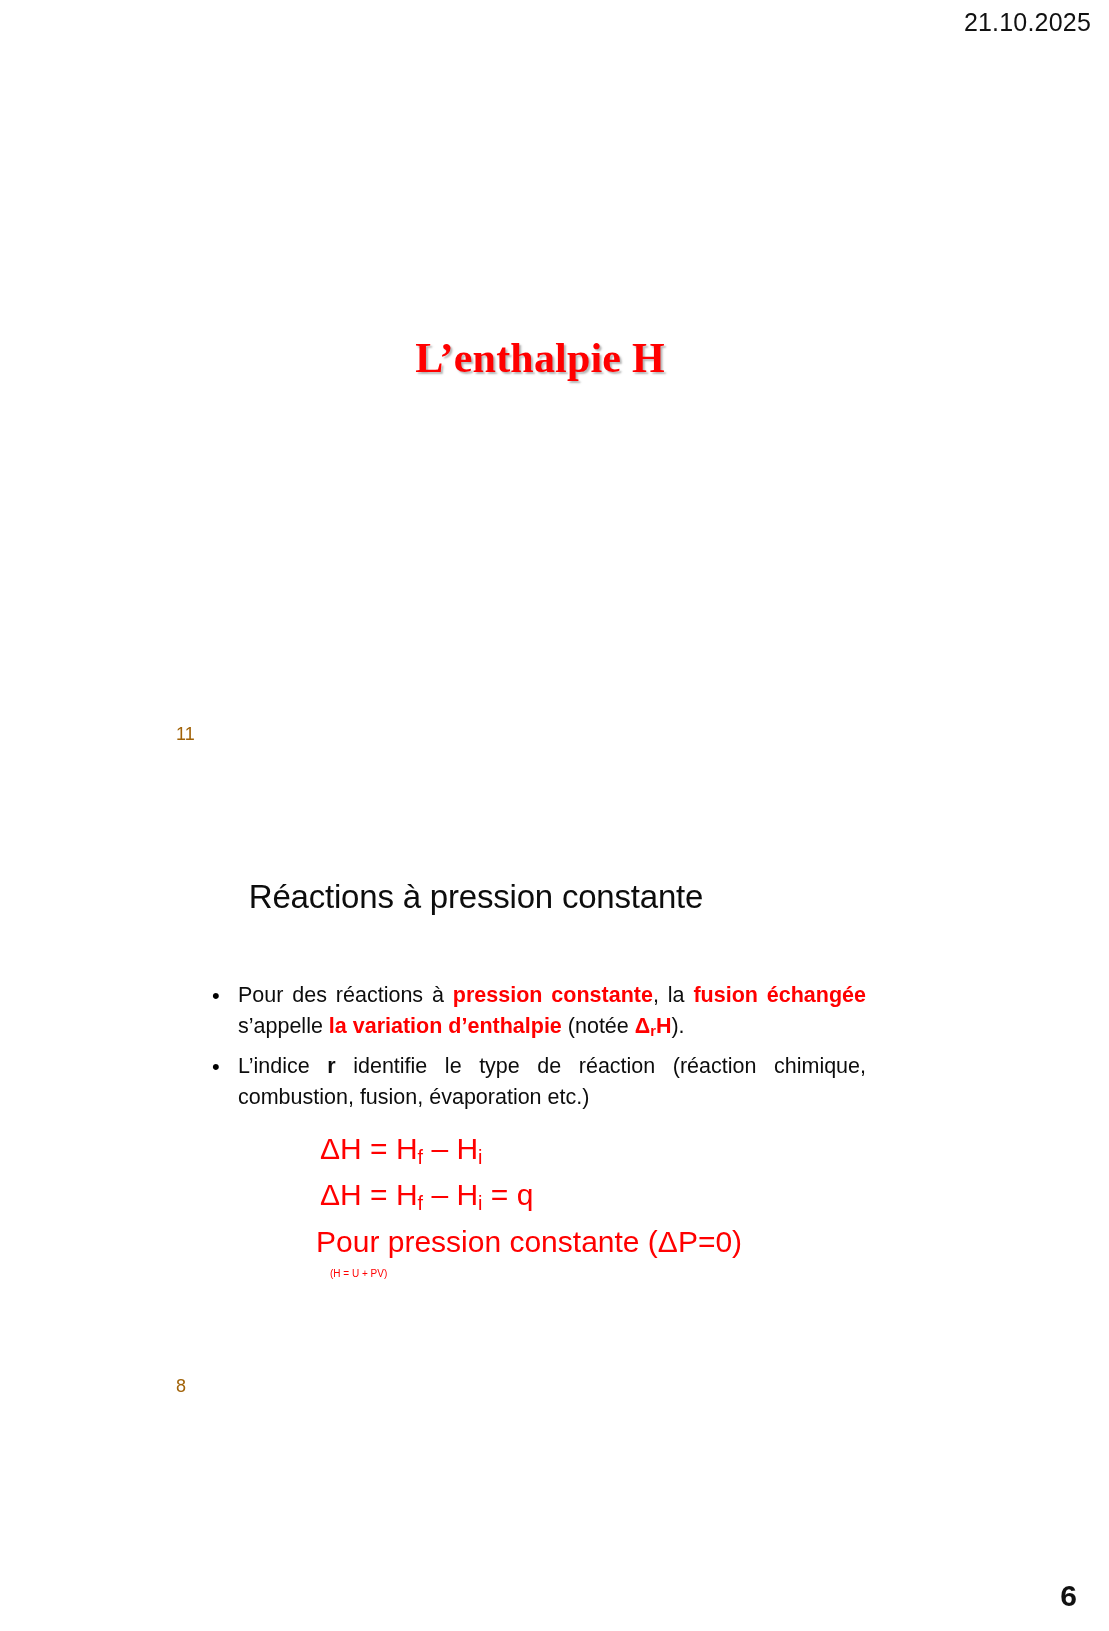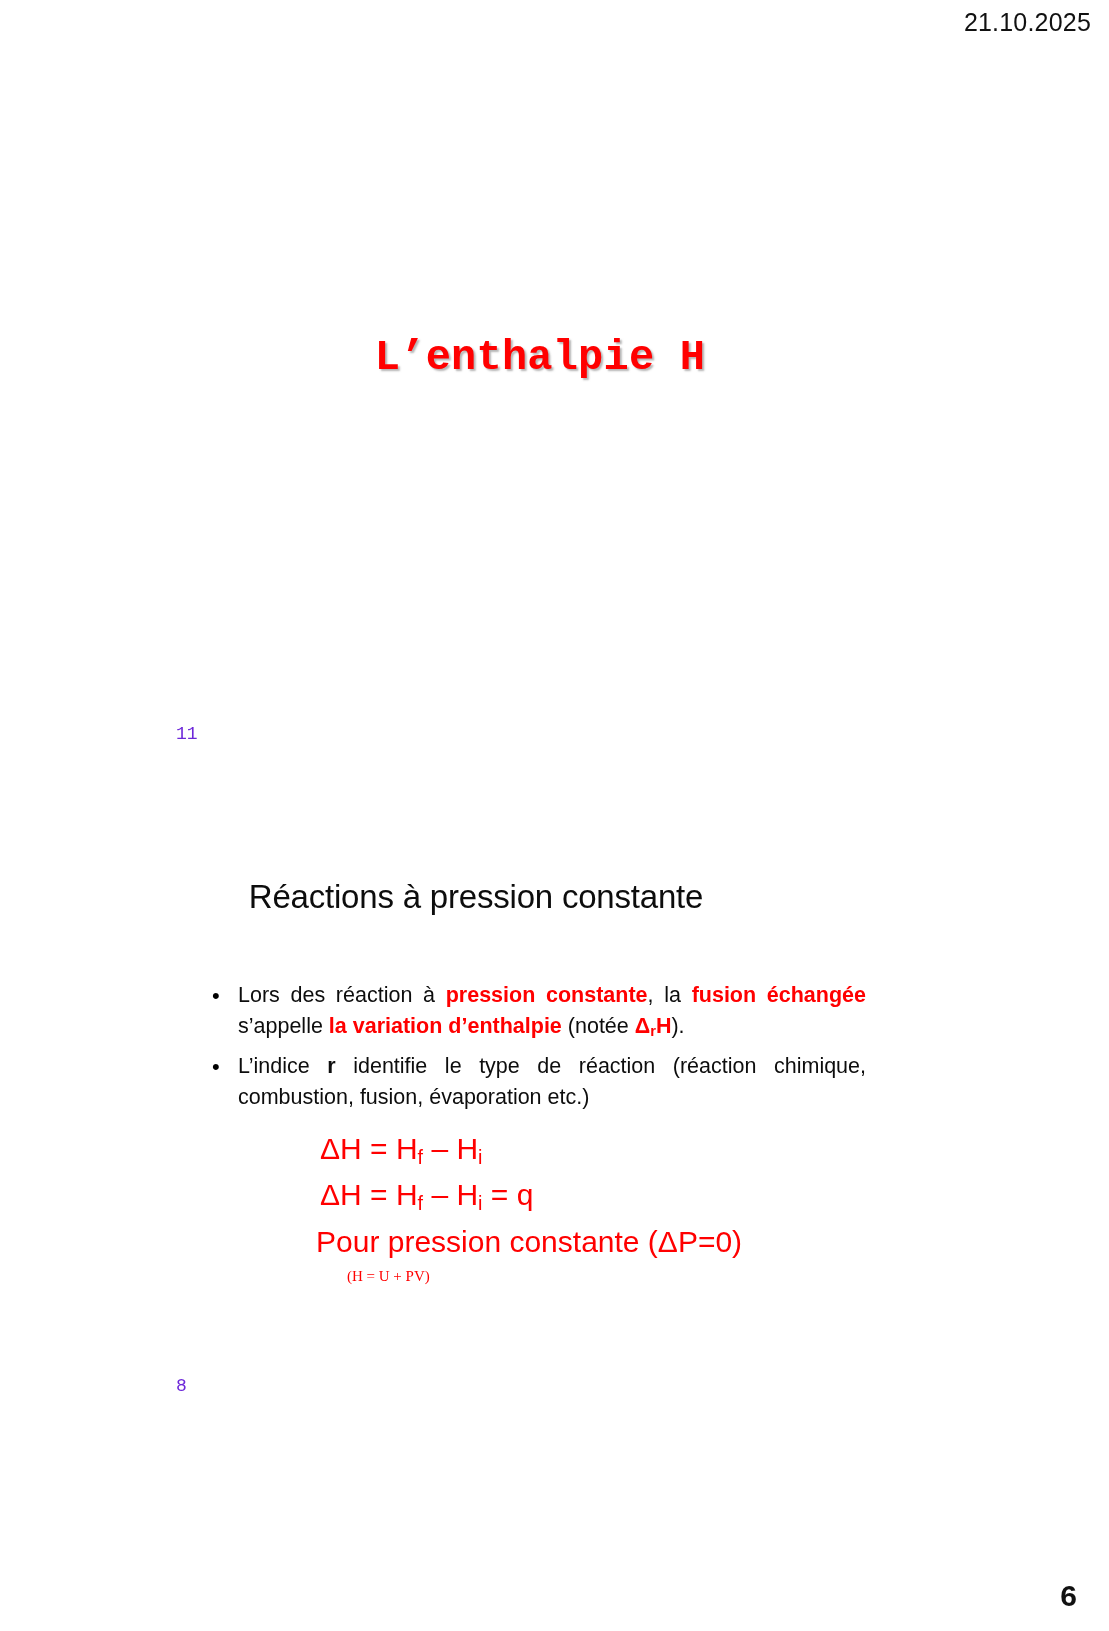--- a/index.html
+++ b/index.html
@@ -37,32 +37,32 @@
   .slide-11 { top: 90px; height: 690px; }
   .slide-12 { top: 800px; height: 640px; }
 
   
   .enthalpy-title {
     position: absolute;
     top: 244px;
     left: 0;
     width: 1080px;
     text-align: center;
-    font-family: Liberation Mono, monospace;
+    font-family: Liberation Serif, serif;
     font-size: 42px;
     font-weight: bold;
     color: #ff0000;
     text-shadow: 2px 2px 2px rgba(120,120,120,0.55);
     letter-spacing: 0.2px;
   }
   .slide-number {
     position: absolute;
-    font-family: Liberation Mono, monospace;
+    font-family: Liberation Sans, sans-serif;
     font-size: 18px;
-    color: #6d28d9;
+    color: #a16207;
   }
   .slide-11 .slide-number { top: 634px; left: 176px; }
   .slide-12 .slide-number { top: 576px; left: 176px; }
 
   
   .section-heading {
     position: absolute;
     top: 78px;
     left: 0;
     width: 952px;
@@ -122,25 +122,25 @@
   .formula {
     font-family: "Liberation Sans", sans-serif;
     color: #ff0000;
     white-space: nowrap;
   }
   .formula-1 { font-size: 30px; line-height: 37px; margin-left: 4px; }
   .formula-2 { font-size: 30px; line-height: 37px; margin-left: 4px; }
   .formula-3 { font-size: 30px; line-height: 40px; margin-left: 0px; }
   .formula sub { font-size: 0.66em; vertical-align: -0.25em; }
   .formula-note {
-    font-family: Liberation Serif, serif;
-    font-size: 15px;
+    font-family: Liberation Sans, sans-serif;
+    font-size: 10px;
     color: #ff0000;
     margin-top: 6px;
-    margin-left: 31px;
+    margin-left: 14px;
   }
 
   
   .page-number {
     position: absolute;
     right: 32px;
     bottom: 18px;
     font-family: "Liberation Sans", sans-serif;
     font-size: 30px;
     font-weight: bold;
@@ -161,21 +161,21 @@
 </section>
 
 <section class="slide slide-12">
 
   <div class="section-heading">Réactions à pression constante</div>
 
   <div class="bullet-block">
 
     <div class="bullet-row">
       <span class="bullet-dot">•</span>
-      <span class="bullet-text"><span>Lors des réaction à </span><span class="hl">pression constante</span><span>, la </span><span class="hl">fusion échangée</span><span> s’appelle </span><span class="hl">la variation d’enthalpie</span><span> (notée </span><span class="hl">Δ</span><sub class="hl small">r</sub><span class="hl">H</span><span>).</span></span>
+      <span class="bullet-text"><span>Pour des réactions à </span><span class="hl">pression constante</span><span>, la </span><span class="hl">fusion échangée</span><span> s’appelle </span><span class="hl">la variation d’enthalpie</span><span> (notée </span><span class="hl">Δ</span><sub class="hl small">r</sub><span class="hl">H</span><span>).</span></span>
     </div>
 
     <div class="bullet-row">
       <span class="bullet-dot">•</span>
       <span class="bullet-text"><span>L’indice </span><span class="bold-black">r</span><span> identifie le type de réaction (réaction chimique, combustion, fusion, évaporation etc.)</span></span>
     </div>
 
   </div>
 
   <div class="formula-block">

